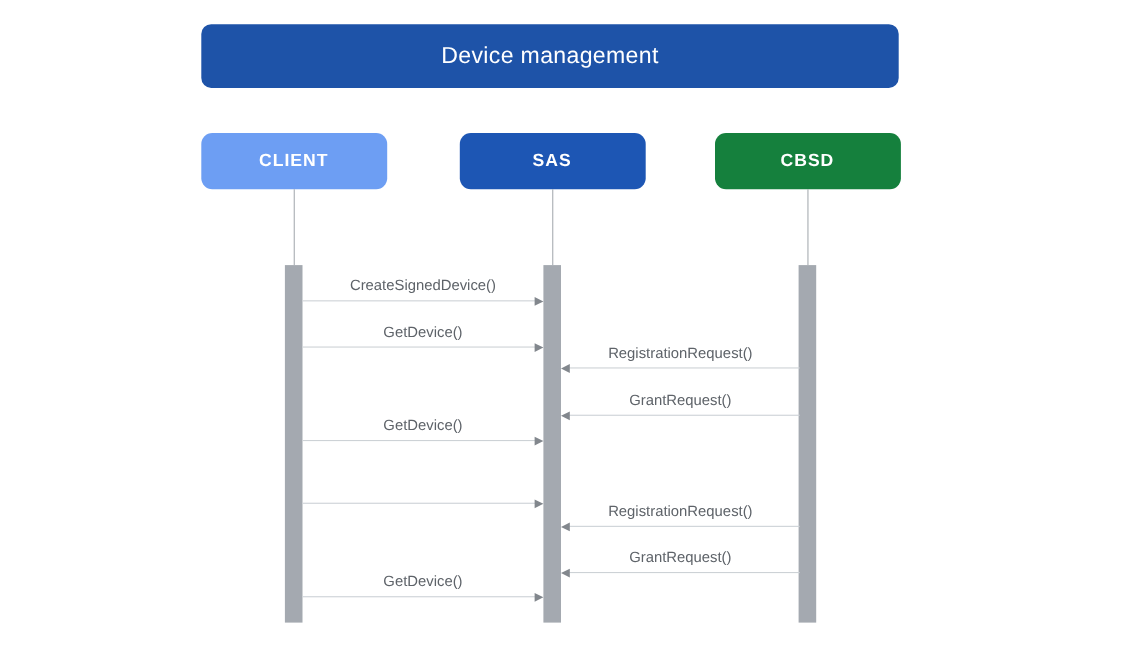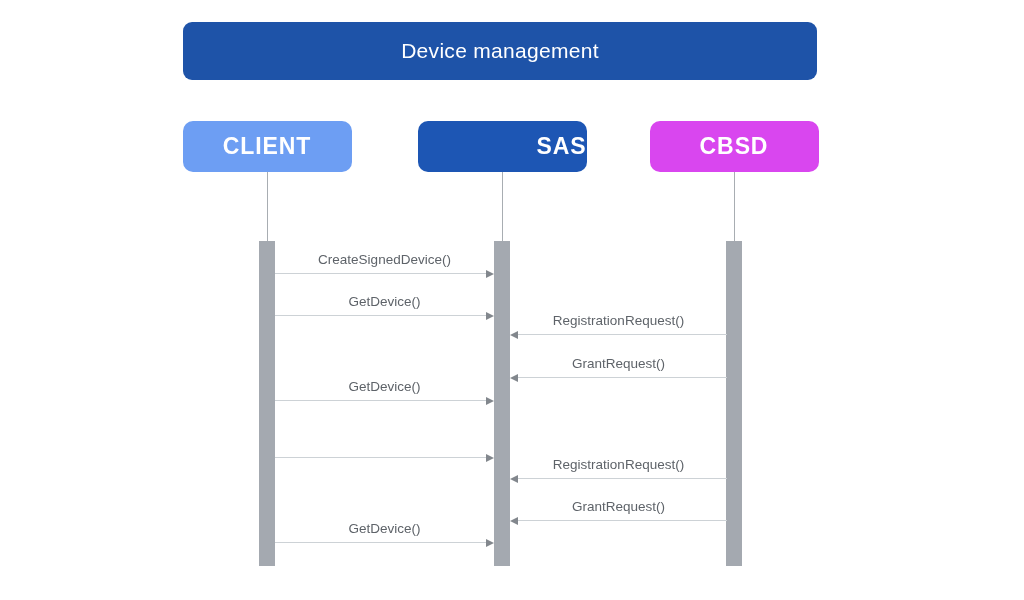--- a/index.html
+++ b/index.html
@@ -31,21 +31,21 @@
   }
   .actor {
     position: absolute;
     top: 121px;
     width: 169px;
     height: 51px;
     border-radius: 10px;
     display: flex;
     align-items: center;
     justify-content: center;
-    font-size: 23px;
+    font-size: 16px;
     font-weight: bold;
     letter-spacing: 0.9px;
   }
   .lifeline {
     position: absolute;
     top: 172px;
     width: 1px;
     height: 69px;
   }
   .activation-bar {
@@ -87,26 +87,26 @@
 
 <div id="stage">
   <div class="title-bar" style="background: rgb(30, 83, 168); color: rgb(255, 255, 255);">
     <span>Device management</span>
   </div>
 <div class="actor" style="left: 182.5px; background: rgb(109, 158, 243); color: rgb(255, 255, 255);">
       <span>CLIENT</span>
     </div>
     <div class="lifeline" style="left: 266.5px; background: rgb(168, 173, 178);"></div>
     <div class="activation-bar" style="left: 259px; background: rgb(164, 169, 176);"></div>
-    <div class="actor" style="left: 417.5px; background: rgb(29, 86, 180); color: rgb(255, 255, 255); justify-content: flex-end;">
+    <div class="actor" style="left: 417.5px; background: rgb(29, 86, 180); color: rgb(255, 255, 255);">
       <span>SAS</span>
     </div>
     <div class="lifeline" style="left: 501.5px; background: rgb(168, 173, 178);"></div>
     <div class="activation-bar" style="left: 494px; background: rgb(164, 169, 176);"></div>
-    <div class="actor" style="left: 649.5px; background: #d946ef; color: rgb(255, 255, 255);">
+    <div class="actor" style="left: 649.5px; background: #15803d; color: rgb(255, 255, 255);">
       <span>CBSD</span>
     </div>
     <div class="lifeline" style="left: 733.5px; background: rgb(168, 173, 178);"></div>
     <div class="activation-bar" style="left: 726px; background: rgb(164, 169, 176);"></div>
     <div class="message" style="left: 275px; width: 219px; top: 248px;">
       <div class="msg-label" style="color: rgb(94, 99, 105);">CreateSignedDevice()</div>
       <div class="msg-line" style="background: rgb(205, 210, 214); left: 0px; right: 6px;"></div>
       <div class="msg-head" style="right: 0px; border-left: 8px solid rgb(130, 135, 141);"></div>
     </div>
     <div class="message" style="left: 275px; width: 219px; top: 290px;">

